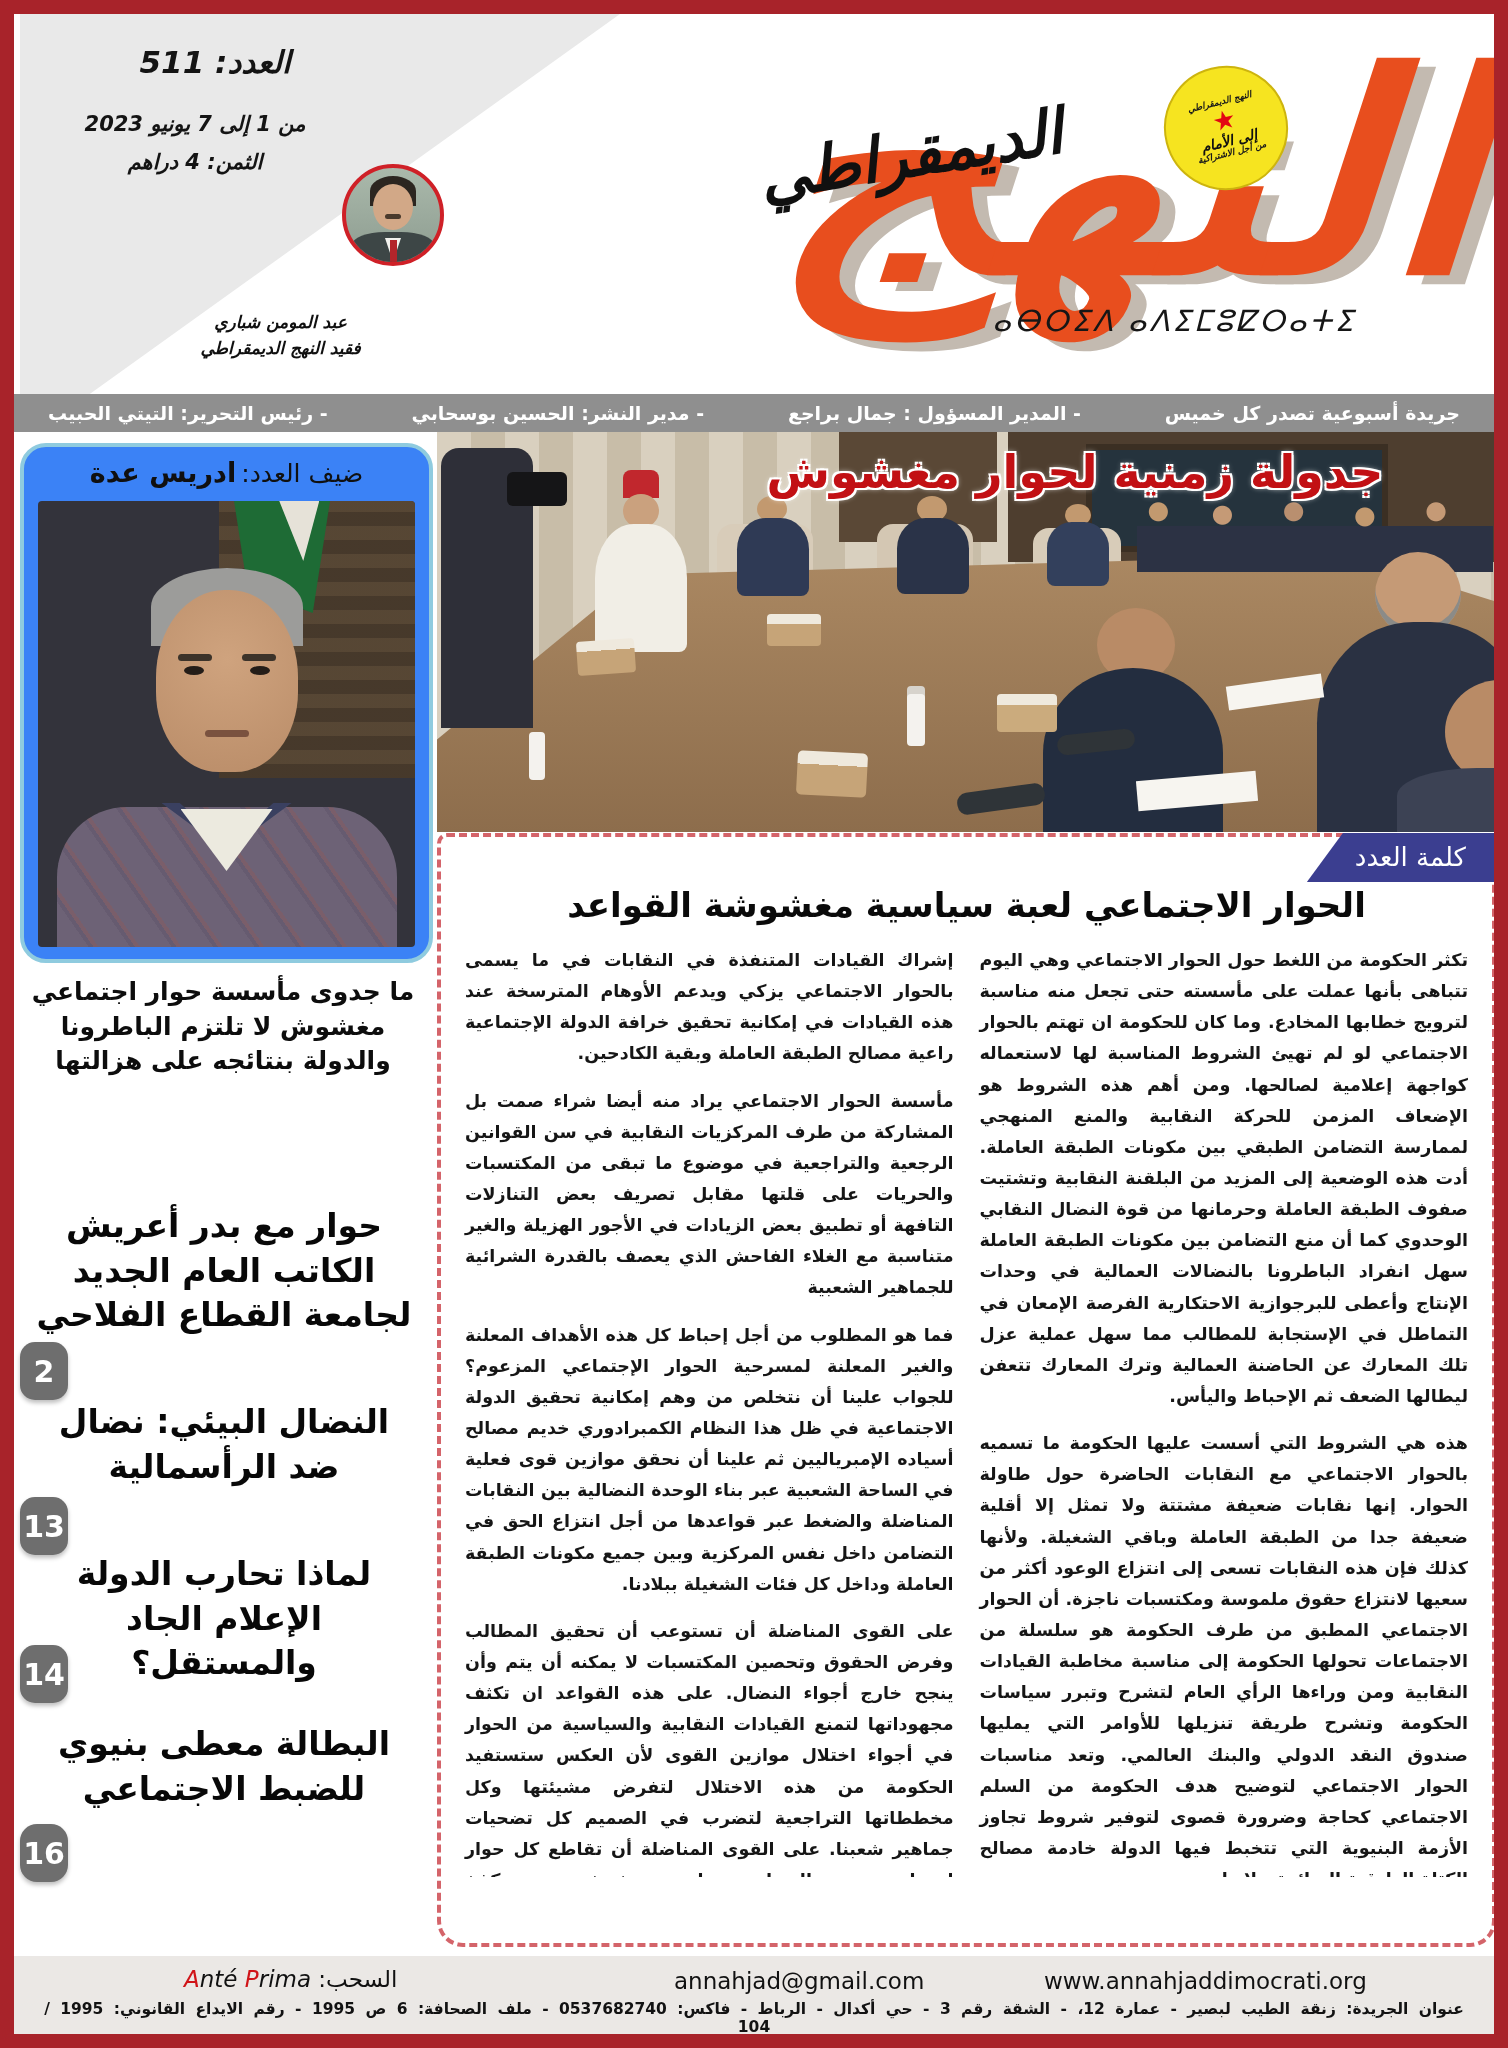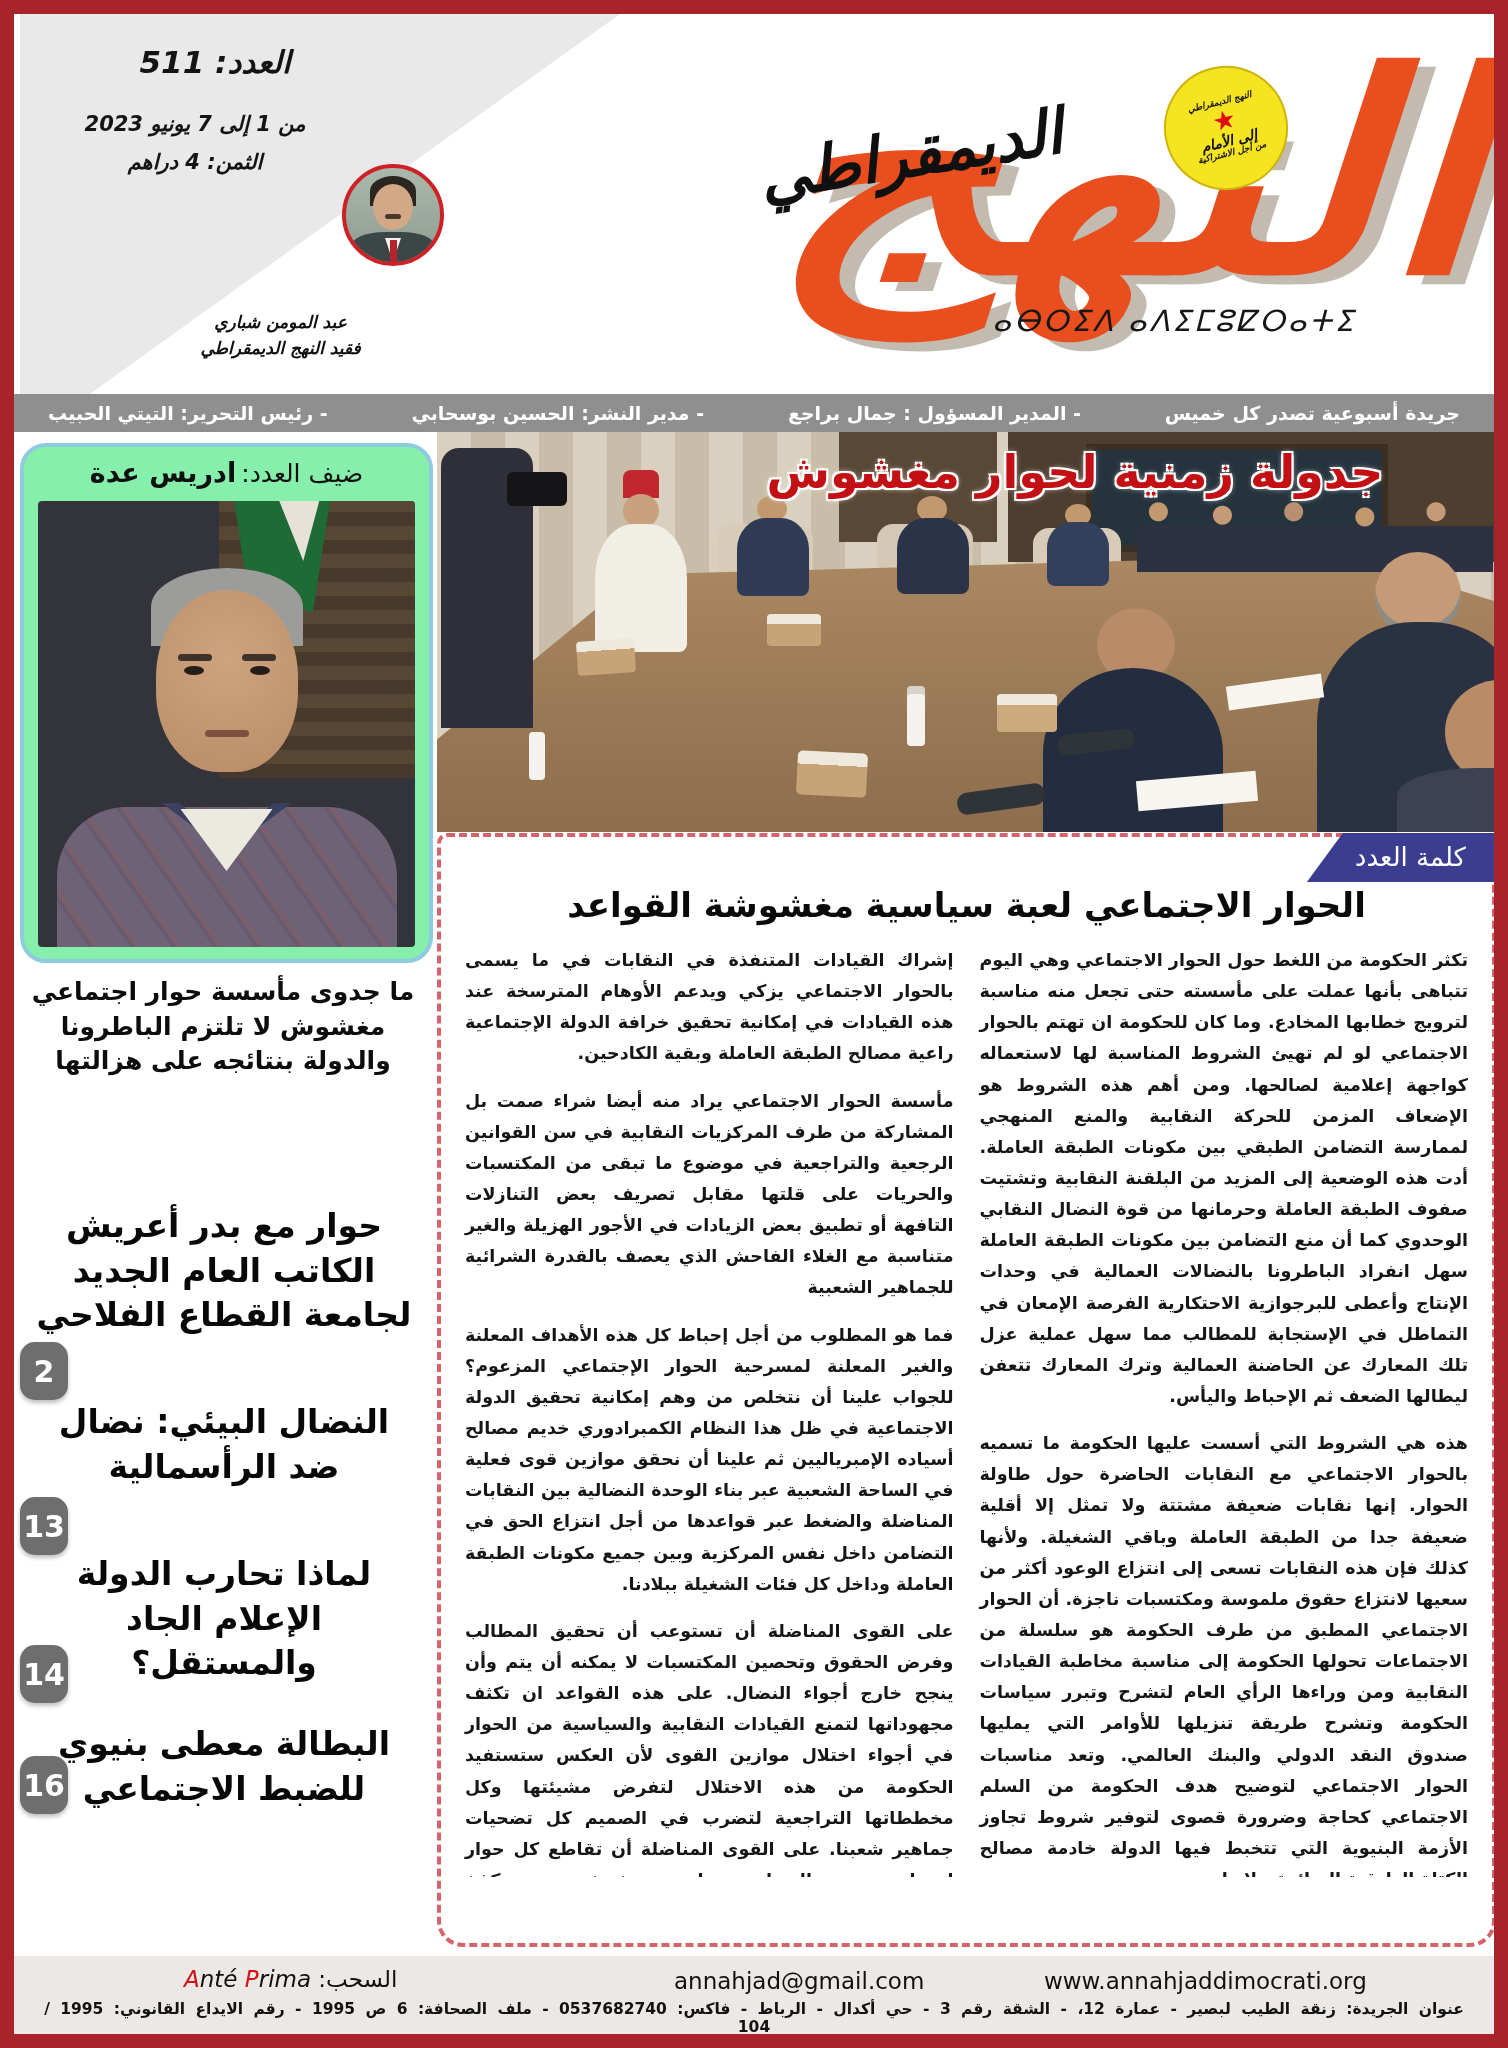--- a/index.html
+++ b/index.html
@@ -45,21 +45,21 @@
   
   .main-photo{position:absolute;left:437px;top:432px;width:1057px;height:400px;overflow:hidden;
               background:repeating-linear-gradient(90deg,#d9d0bf 0 34px,#c8bda8 34px 68px);z-index:2;}
   .ph{position:absolute;}
   .photo-headline{position:absolute;top:6px;right:4px;width:830px;text-align:center;z-index:9;
                   color:#c21014;font-weight:bold;font-size:46px;line-height:1.5;
                   text-shadow:-2px -2px 0 #fff,2px -2px 0 #fff,-2px 2px 0 #fff,2px 2px 0 #fff,0 0 6px #fff;}
 
   
   .guest-box{position:absolute;left:20px;top:443px;width:405px;height:512px;border:4px solid #8fcbdf;
-             border-radius:26px;background:#86efac;overflow:hidden;z-index:3;}
+             border-radius:26px;background:#3b82f6;overflow:hidden;z-index:3;}
   .guest-title{position:absolute;top:10px;left:0;right:0;text-align:center;direction:rtl;color:#101010;}
   .guest-title .lbl{font-size:25px;}
   .guest-title .nm{font-size:27px;font-weight:bold;}
   .guest-photo{position:absolute;left:14px;right:14px;top:54px;bottom:12px;background:#33333b;border-radius:4px;overflow:hidden;}
   .g-wood{position:absolute;top:0;right:0;width:52%;height:62%;
           background:repeating-linear-gradient(0deg,#4a3a28 0 14px,#5d4a33 14px 28px);opacity:.85;}
   .g-flag{position:absolute;top:0;left:52%;width:96px;height:112px;background:#1e6b35;
           clip-path:polygon(0 0,100% 0,82% 100%,14% 78%);}
   .g-flag2{position:absolute;top:0;left:64%;width:40px;height:60px;background:#e6e2d8;clip-path:polygon(0 0,100% 0,60% 100%);}
   .g-hair{position:absolute;left:50%;top:15%;transform:translateX(-50%);width:152px;height:78px;
@@ -230,21 +230,21 @@
   <div class="side-head" style="top:1204px;">حوار مع بدر أعريش الكاتب العام الجديد لجامعة القطاع الفلاحي</div>
   <div class="pg-badge" style="top:1342px;">2</div>
 
   <div class="side-head" style="top:1400px;">النضال البيئي: نضال ضد الرأسمالية</div>
   <div class="pg-badge" style="top:1497px;">13</div>
 
   <div class="side-head" style="top:1552px;">لماذا تحارب الدولة الإعلام الجاد والمستقل؟</div>
   <div class="pg-badge" style="top:1645px;">14</div>
 
   <div class="side-head" style="top:1722px;">البطالة معطى بنيوي للضبط الاجتماعي</div>
-  <div class="pg-badge" style="top:1756px;">16</div>
+  <div class="pg-badge" style="top:1824px;border-radius:17px;">16</div>
 
   <div class="article">
     <div class="kicker">كلمة العدد</div>
     <div class="art-title">الحوار الاجتماعي لعبة سياسية مغشوشة القواعد</div>
     <div class="cols">
       <div class="col">
         <p>تكثر الحكومة من اللغط حول الحوار الاجتماعي وهي اليوم تتباهى بأنها عملت على مأسسته حتى تجعل منه مناسبة لترويج خطابها المخادع. وما كان للحكومة ان تهتم بالحوار الاجتماعي لو لم تهيئ الشروط المناسبة لها لاستعماله كواجهة إعلامية لصالحها. ومن أهم هذه الشروط هو الإضعاف المزمن للحركة النقابية والمنع المنهجي لممارسة التضامن الطبقي بين مكونات الطبقة العاملة. أدت هذه الوضعية إلى المزيد من البلقنة النقابية وتشتيت صفوف الطبقة العاملة وحرمانها من قوة النضال النقابي الوحدوي كما أن منع التضامن بين مكونات الطبقة العاملة سهل انفراد الباطرونا بالنضالات العمالية في وحدات الإنتاج وأعطى للبرجوازية الاحتكارية الفرصة الإمعان في التماطل في الإستجابة للمطالب مما سهل عملية عزل تلك المعارك عن الحاضنة العمالية وترك المعارك تتعفن ليطالها الضعف ثم الإحباط واليأس.</p>
         <p>هذه هي الشروط التي أسست عليها الحكومة ما تسميه بالحوار الاجتماعي مع النقابات الحاضرة حول طاولة الحوار. إنها نقابات ضعيفة مشتتة ولا تمثل إلا أقلية ضعيفة جدا من الطبقة العاملة وباقي الشغيلة. ولأنها كذلك فإن هذه النقابات تسعى إلى انتزاع الوعود أكثر من سعيها لانتزاع حقوق ملموسة ومكتسبات ناجزة. أن الحوار الاجتماعي المطبق من طرف الحكومة هو سلسلة من الاجتماعات تحولها الحكومة إلى مناسبة مخاطبة القيادات النقابية ومن وراءها الرأي العام لتشرح وتبرر سياسات الحكومة وتشرح طريقة تنزيلها للأوامر التي يمليها صندوق النقد الدولي والبنك العالمي. وتعد مناسبات الحوار الاجتماعي لتوضيح هدف الحكومة من السلم الاجتماعي كحاجة وضرورة قصوى لتوفير شروط تجاوز الأزمة البنيوية التي تتخبط فيها الدولة خادمة مصالح الكتلة الطبقية السائدة ببلادنا.</p>
 
       </div>

